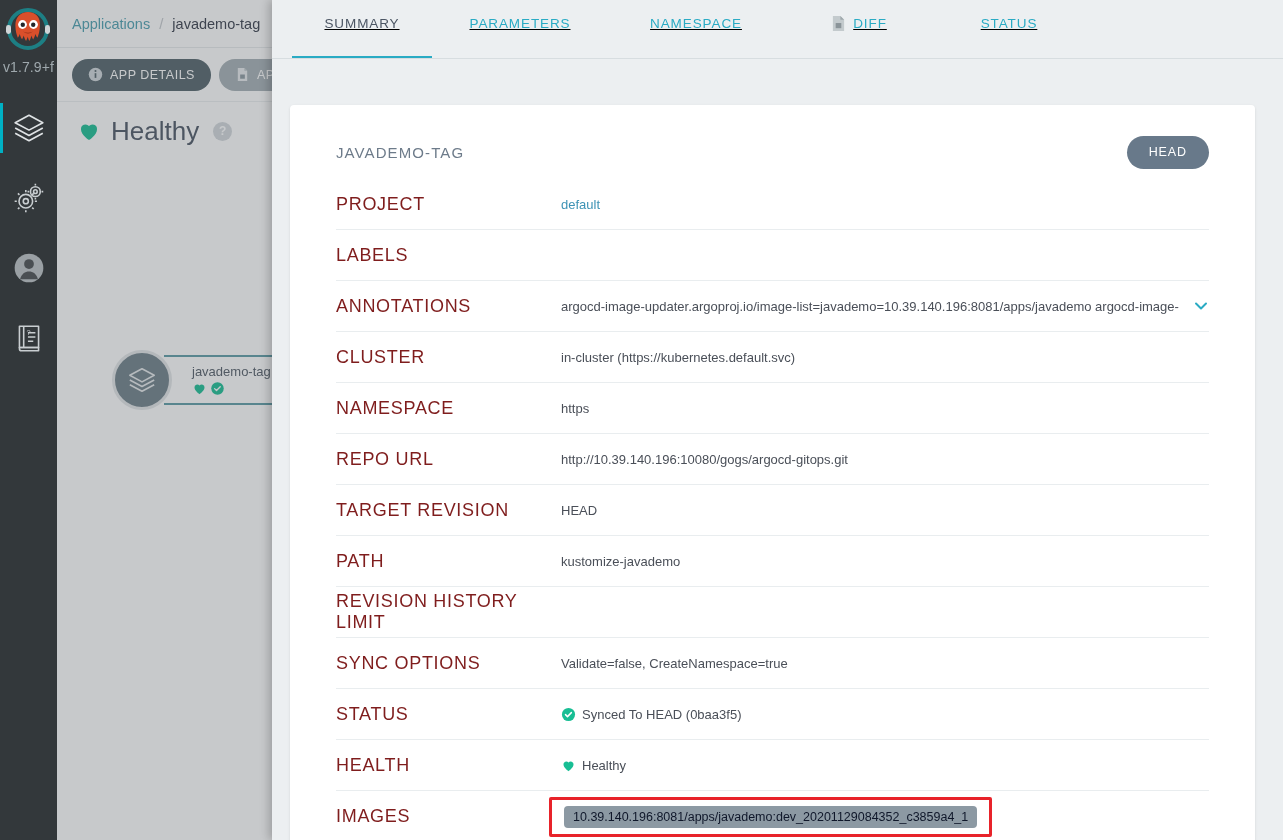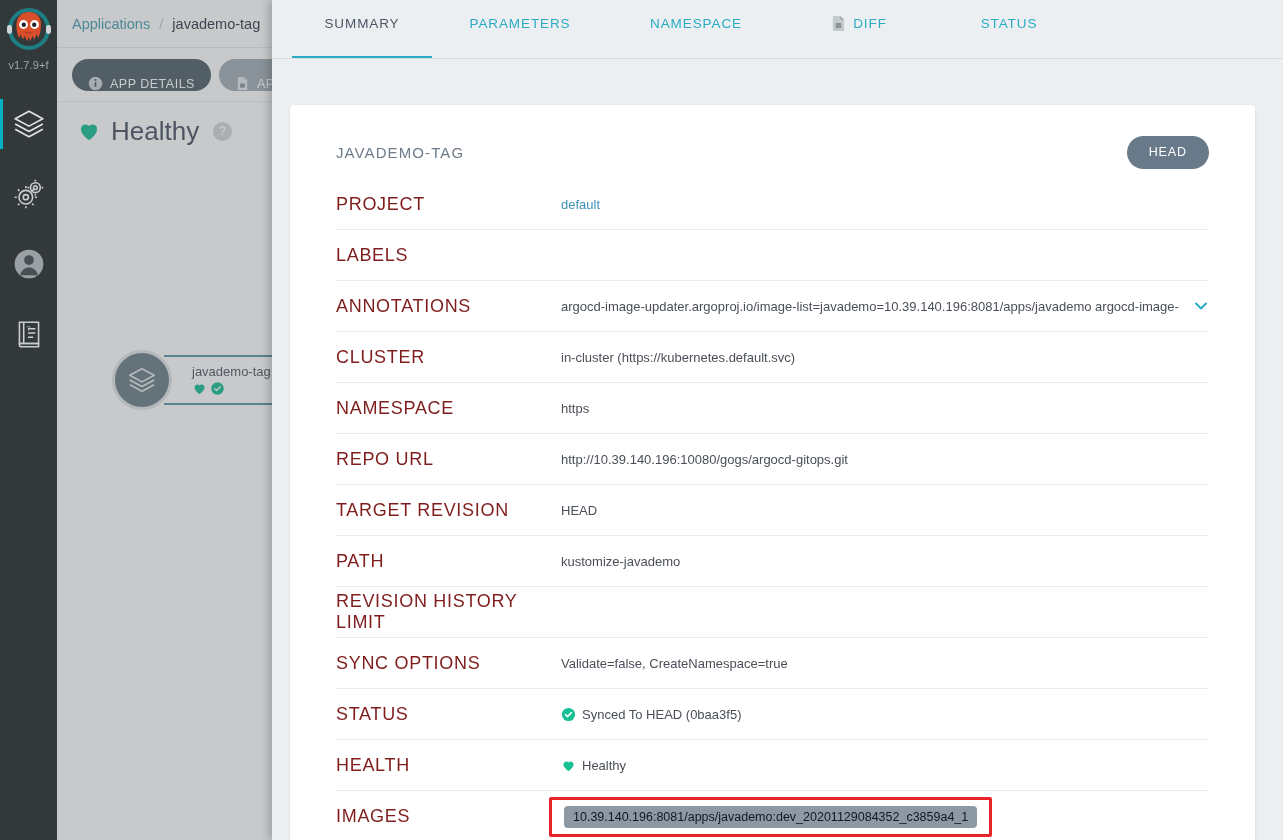--- a/index.html
+++ b/index.html
@@ -15,21 +15,21 @@
   .sidebar {
     position: absolute; left: 0; top: 0;
     width: 57px; height: 840px;
     background: #33383b;
     display: flex; flex-direction: column; align-items: center;
     z-index: 40;
   }
   .logo-wrap { margin-top: 6px; display:flex; flex-direction:column; align-items:center; }
   .logo-svg { display:block; }
   .version {
-    color: #9fa8ad; font-size: 11px; margin-top: 1px; letter-spacing: .1px;
+    color: #9fa8ad; font-size: 14px; margin-top: 1px; letter-spacing: .1px;
   }
   .nav-list { margin-top: 18px; width: 100%; }
   .nav-item {
     position: relative; height: 70px; width: 100%;
     display: flex; align-items: center; justify-content: center;
   }
   .nav-item.active::before {
     content: ""; position: absolute; left: 0; top: 10px;
     width: 3px; height: 50px; background: #00b1c4;
   }
@@ -49,21 +49,21 @@
   .crumb-link { color: #4a9fb0; font-size: 14.5px; }
   .crumb-sep { color: #c6cace; margin: 0 9px; font-size: 15px; }
   .crumb-current { color: #363c4a; font-size: 14.5px; }
 
   .bg-toolbar {
     position: absolute; left: 0; top: 48px; width: 100%; height: 54px;
     background: #fff; display: flex; align-items: center; padding-left: 15px; gap: 8px;
     border-bottom: 1px solid #eceff1;
   }
   .tb-btn {
-    height: 32px; border-radius: 16px; display: flex; align-items: flex-end;
+    height: 32px; border-radius: 16px; display: flex; align-items: center;
     gap: 7px; padding: 0 16px; font-size: 12.5px; letter-spacing: .5px;
     color: #fff; white-space: nowrap;
   }
   .tb-btn.primary { background: #516269; }
   .tb-btn.ghost { background: #a6b0b5; }
   .tb-ico { width: 15px; height: 15px; display:block; flex: 0 0 15px; }
 
   .bg-status {
     position: absolute; left: 0; top: 102px; width: 100%; height: 58px;
     background: #fff; display: flex; align-items: center; padding-left: 20px; gap: 10px;
@@ -115,20 +115,21 @@
   .overlay {
     position: absolute; right: 0; top: 0;
     width: 1011px; height: 840px;
     background: #eceff1;
     z-index: 30;
     box-shadow: -3px 0 9px rgba(0,0,0,0.22);
   }
   .tabs {
     position: relative; height: 59px; display: flex; align-items: flex-end;
     padding-left: 20px;
+    text-decoration: underline;
   }
   .tab {
     height: 100%; display: flex; align-items: center; justify-content: center;
     gap: 7px; font-size: 13.5px; letter-spacing: .9px;
     color: #2aabc4; position: relative; padding-bottom: 12px;
   }
   .tab.active { color: #4c5664; }
   .tab.active::after {
     content: ""; position: absolute; left: 0; right: 0; bottom: 0;
     height: 3px; background: #2aabc4;

